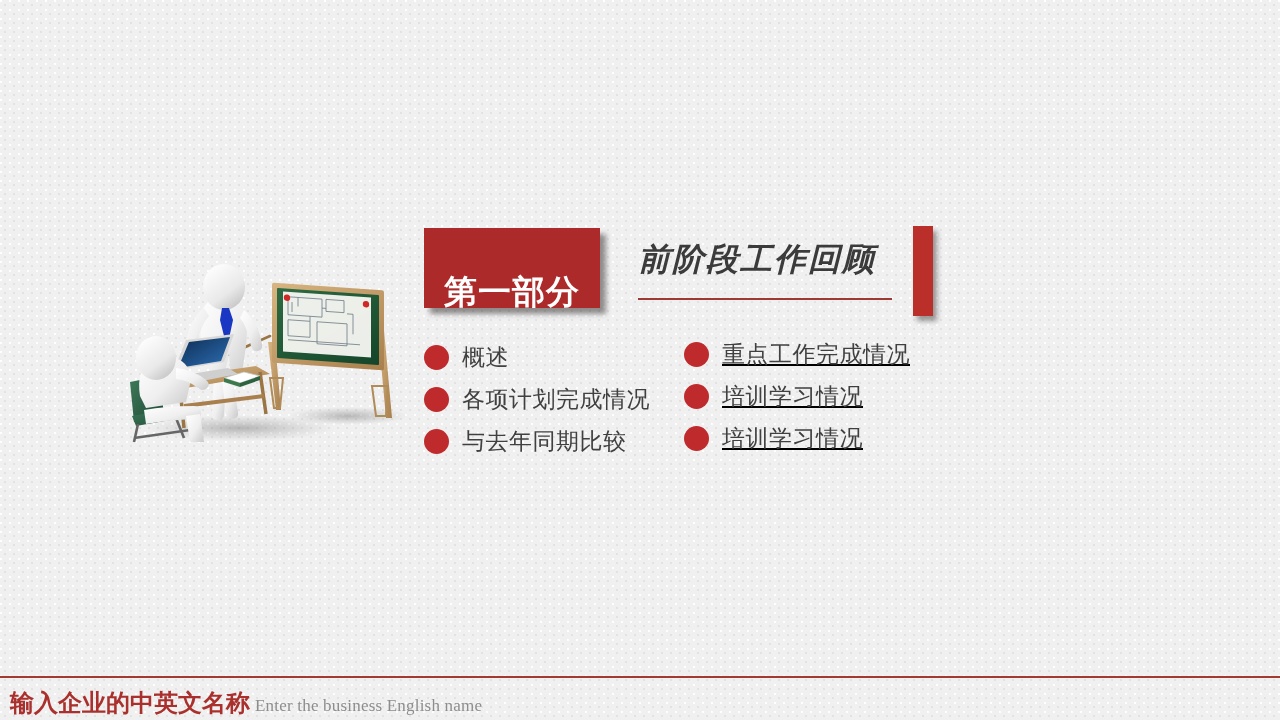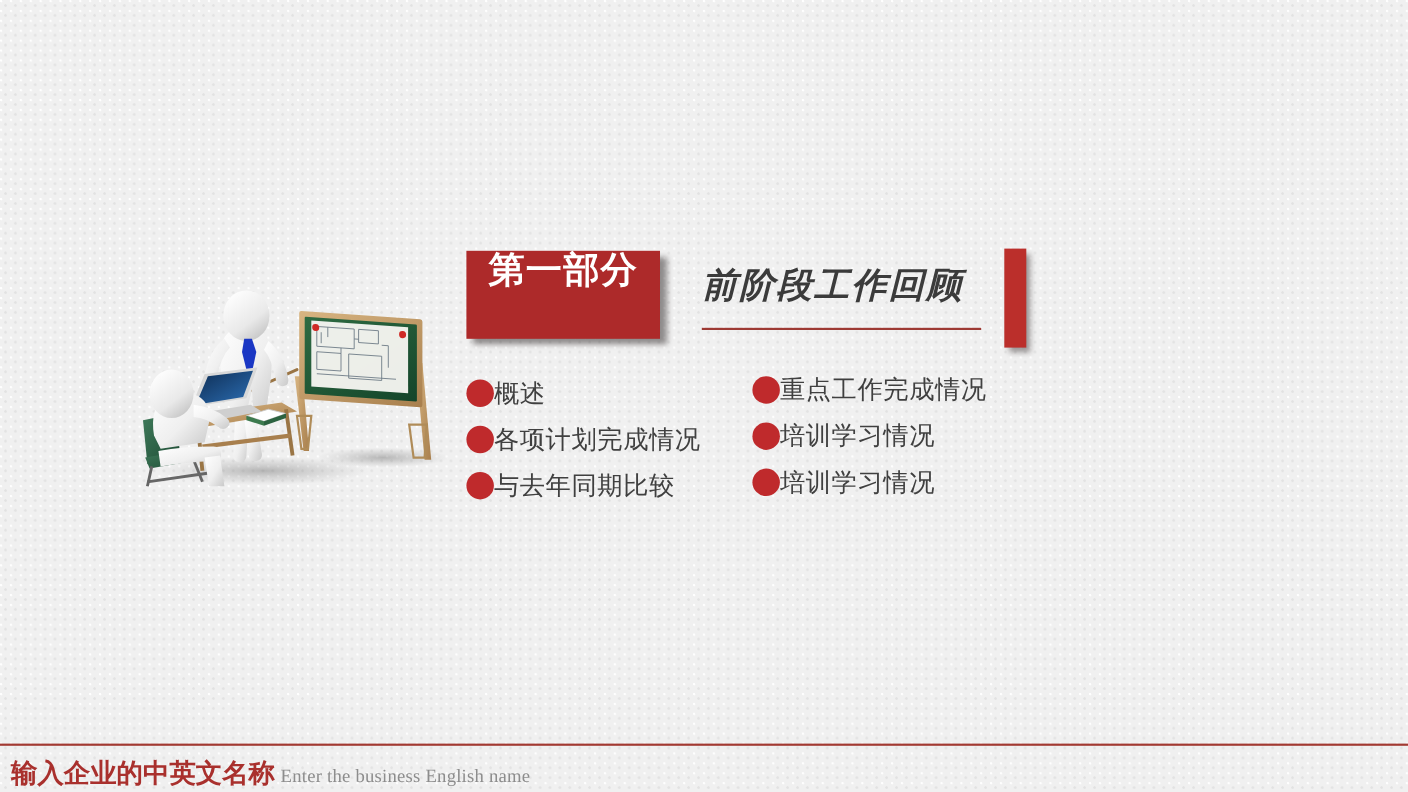--- a/index.html
+++ b/index.html
@@ -45,21 +45,21 @@
   }
   #section-badge {
     position: absolute;
     left: 0;
     top: 0;
     width: 176px;
     height: 80px;
     background: #ad2a2a;
     box-shadow: 6px 6px 5px rgba(25,18,18,0.45);
     display: flex;
-    align-items: flex-start;
+    align-items: flex-end;
     justify-content: center;
   }
   #section-badge-label {
     color: #ffffff;
     font-size: 33px;
     font-weight: bold;
     letter-spacing: 1px;
     line-height: 1;
     white-space: nowrap;
   }
@@ -90,36 +90,37 @@
     height: 90px;
     background: #bb2f2b;
     box-shadow: 4px 5px 5px rgba(30,22,22,0.42);
   }
 
   
   .bullet-col {
     position: absolute;
   }
   #bullets-left  { left: 424px; top: 336px; }
-  #bullets-right { left: 684px; top: 333px; }
+  #bullets-right { left: 684px; top: 333px; text-decoration: underline; }
 
   .bullet-item {
     display: flex;
     align-items: center;
     height: 42px;
     margin-bottom: 0px;
   }
   .bullet-dot {
     width: 25px;
     height: 25px;
     border-radius: 50%;
     background: #bf2a2c;
     flex: 0 0 auto;
   }
   .bullet-label {
+    margin-left: 13px;
     font-size: 23px;
     color: #404040;
     white-space: nowrap;
     letter-spacing: 0.5px;
   }
 
   
   #footer {
     position: absolute;
     left: 0;

